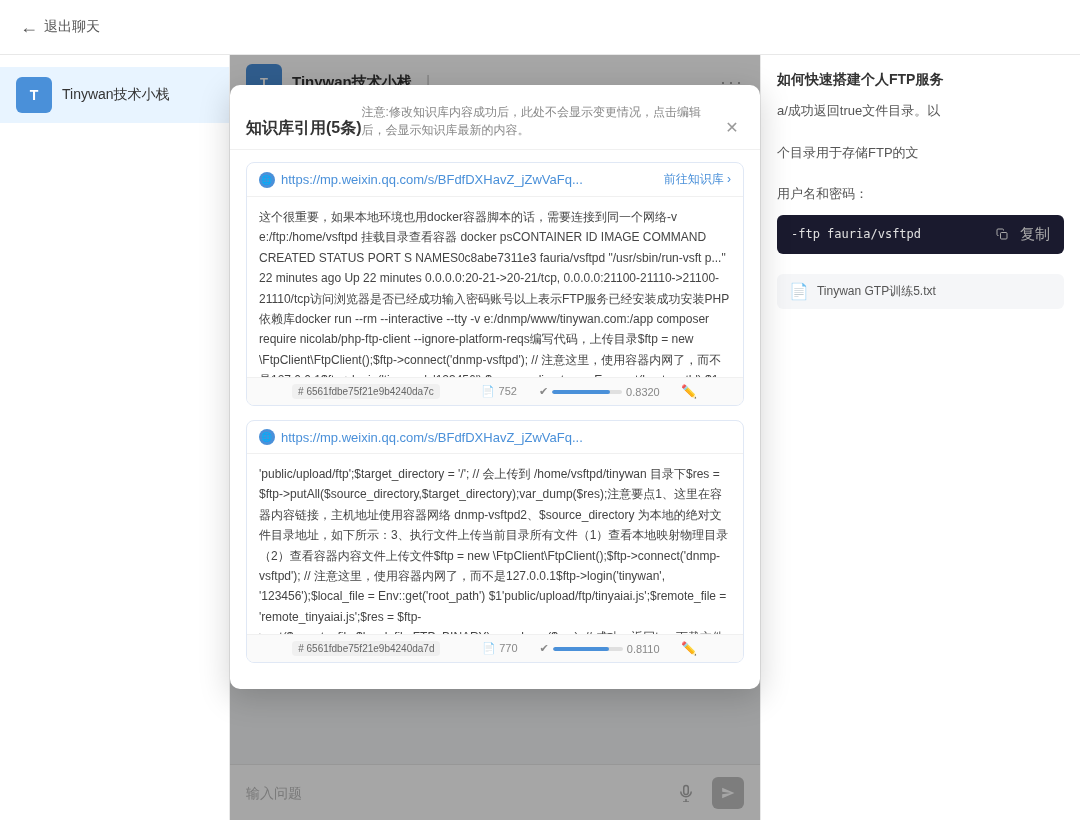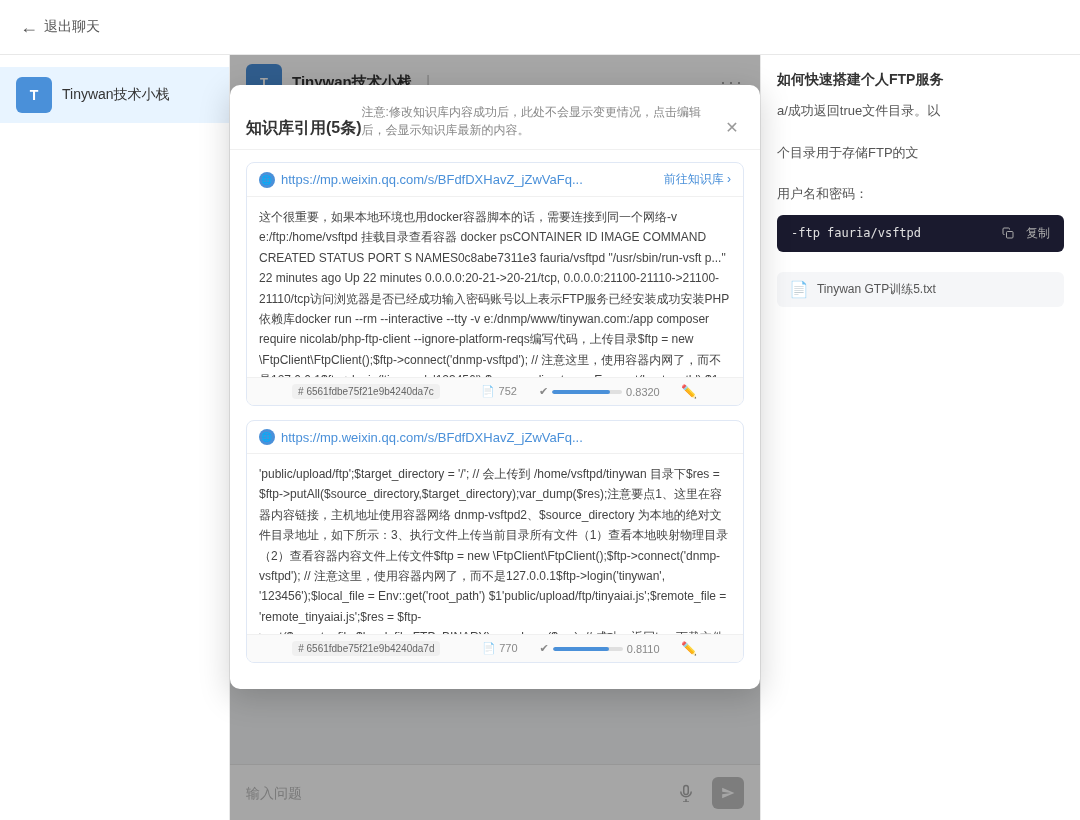--- a/index.html
+++ b/index.html
@@ -182,21 +182,21 @@
       font-family: monospace;
       margin: 10px 0;
       display: flex;
       align-items: center;
       justify-content: space-between;
     }
     .copy-btn {
       display: flex;
       align-items: center;
       gap: 12px;
-      font-size: 12px;
+      font-size: 15px;
       color: #aaa;
       cursor: pointer;
     }
     .right-panel-file {
       display: flex;
       align-items: center;
       gap: 8px;
       background: #f5f6f8;
       border-radius: 6px;
       padding: 8px 12px;

